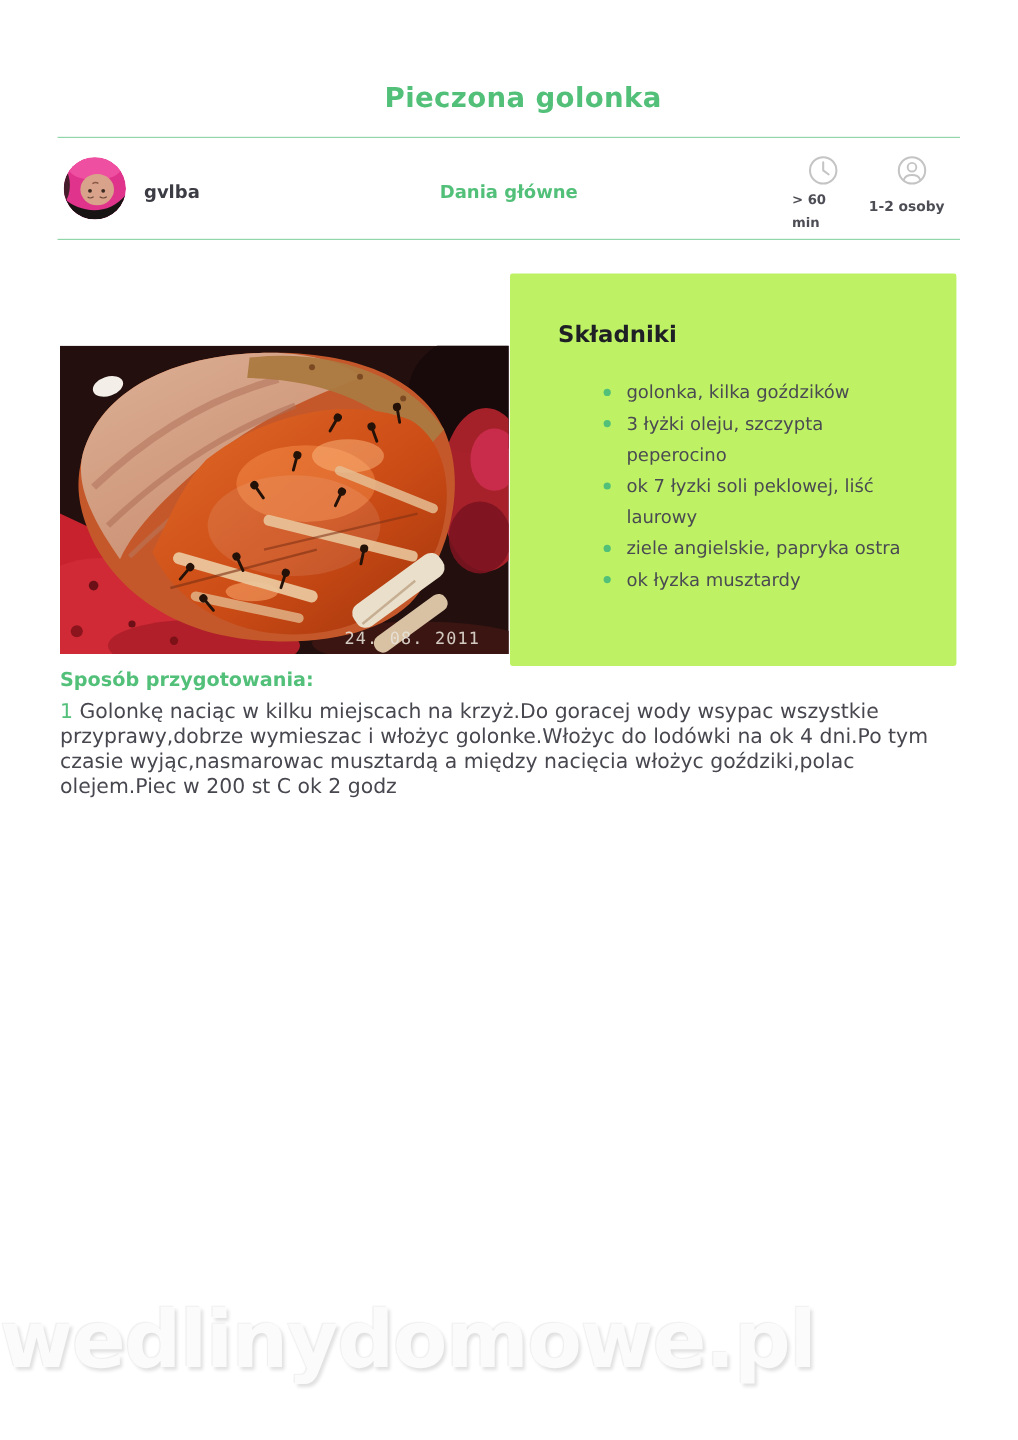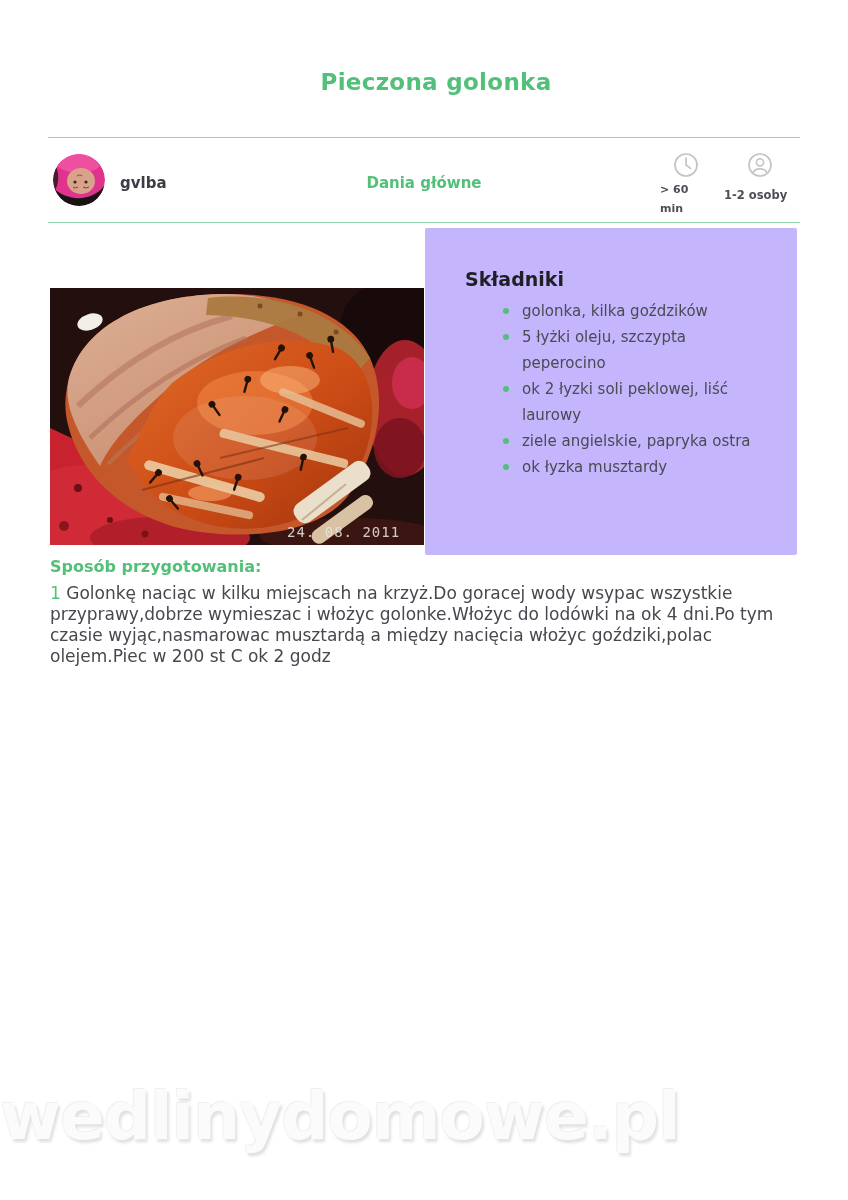--- a/index.html
+++ b/index.html
@@ -7,21 +7,21 @@
     position:relative; width:848px; height:1200px; background:#ffffff;
     font-family:"DejaVu Sans","Liberation Sans",sans-serif; overflow:hidden;
   }
   
   .title {
     position:absolute; top:57px; left:0; width:100%; text-align:center;
     font-size:23px; font-weight:bold; color:#53c07a; margin:12px; letter-spacing:.3px;
   }
   
   .header {
-    position:absolute; top:137px; left:48px; width:752px; height:84px;
+    position:absolute; top:114px; left:48px; width:752px; height:84px;
     border-top:1px solid #90d6aa; border-bottom:1px solid #90d6aa;
   }
   .avatar {
     position:absolute; left:5px; top:16px; width:52px; height:52px;
     border-radius:50%; overflow:hidden; cursor:pointer;
   }
   .username {
     position:absolute; left:72px; top:36px; font-size:15px; font-weight:bold;
     color:#3c3c44;
   }
@@ -31,26 +31,26 @@
   }
   .meta { position:absolute; top:14px; text-align:left; color:#4d4d55; }
   .meta-time { left:612px; width:52px; }
   .meta-servings { left:676px; width:72px; }
   .meta svg { display:block; margin:0 auto; }
   .meta .meta-label { font-size:11px; font-weight:bold; line-height:15px; margin-top:4px; color:#4d4d55; }
   .meta-servings .meta-label { margin-top:10px; font-size:11.5px; }
   
   .panel {
     position:absolute; left:425px; top:228px; width:372px; height:327px;
-    background:#c4b5fd; border-radius:2px;
+    background:#bef264; border-radius:2px;
   }
   .panel-heading {
     margin:40px 0 0 40px; font-size:19px; font-weight:bold; color:#1f1f26;
   }
-  .ingredient-list { margin:8px 0 0 0; padding:0 20px 0 97px; list-style:none; }
+  .ingredient-list { margin:24px 0 0 0; padding:0 20px 0 97px; list-style:none; }
   .ingredient-list li {
     position:relative; font-size:15px; color:#4a4a52; line-height:26px;
     max-width:238px;
   }
   .ingredient-list li::before {
     content:""; position:absolute; left:-19px; top:10px; width:6px; height:6px;
     border-radius:50%; background:#53c07a;
   }
   
   .photo {
@@ -124,22 +124,22 @@
         <path d="M6.3,20.6 C7.8,15.6 18.2,15.6 19.7,20.6" fill="none" stroke="#c4c4c4" stroke-width="1.6" stroke-linecap="round"></path>
       </svg>
       <div class="meta-label">1-2 osoby</div>
     </div>
   </div>
 
   <div class="panel">
     <h2 class="panel-heading">Składniki</h2>
     <ul class="ingredient-list">
       <li>golonka, kilka goździków</li>
-      <li>5 łyżki oleju, szczypta peperocino</li>
-      <li>ok 2 łyzki soli peklowej, liść laurowy</li>
+      <li>3 łyżki oleju, szczypta peperocino</li>
+      <li>ok 7 łyzki soli peklowej, liść laurowy</li>
       <li>ziele angielskie, papryka ostra</li>
       <li>ok łyzka musztardy</li>
     </ul>
   </div>
 
   <div class="photo">
     <svg viewBox="0 0 374 257" width="374" height="257" preserveAspectRatio="none">
       <defs>
         <linearGradient id="skinGrad" x1="0" y1="0" x2="1" y2="1">
           <stop offset="0" stop-color="#e06a28"></stop>

